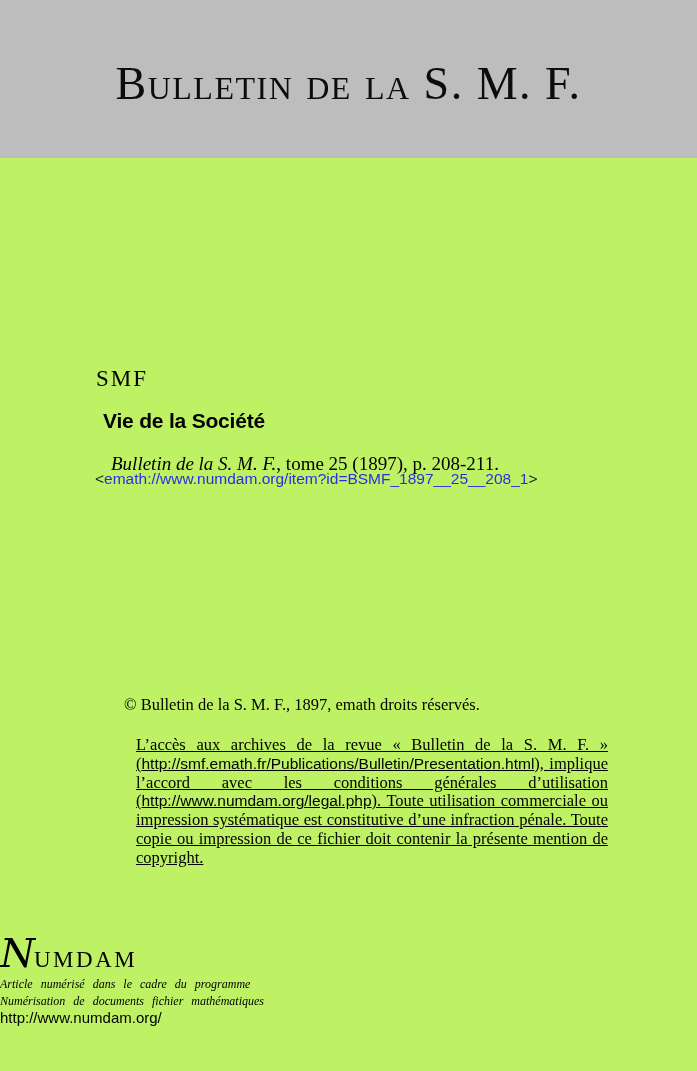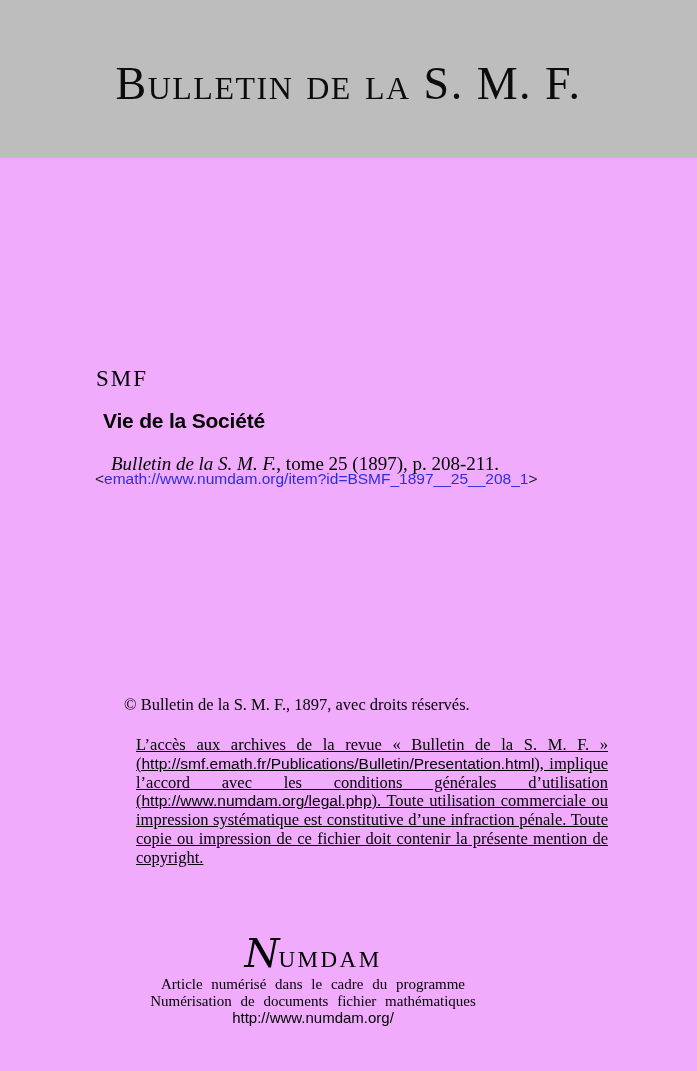--- a/index.html
+++ b/index.html
@@ -4,21 +4,21 @@
 <style>
   html, body {
     margin: 0;
     padding: 0;
     background: #ffffff;
   }
   .page {
     position: relative;
     width: 697px;
     height: 1071px;
-    background: #f0abfc;
+    background: #bef264;
     overflow: hidden;
     font-family: "Liberation Serif", serif;
     color: #000;
   }
 
   
   .banner {
     position: absolute;
     top: 0; left: 0;
     width: 697px;
@@ -101,40 +101,41 @@
     text-decoration: underline;
   }
   .terms .seg-serif { font-family: "Liberation Serif", serif; }
   .terms .seg-sans  { font-family: "Liberation Sans", sans-serif; font-size: 15.5px; }
 
   
   .footer {
     position: absolute;
     left: 0; top: 930px;
     width: 626px;
-    text-align: center;
+    text-align: left;
   }
   .logo {
     height: 46px;
     line-height: 46px;
     white-space: nowrap;
   }
   .logo-n {
     font-family: "DejaVu Serif", serif;
     font-style: italic;
     font-size: 40px;
     margin-right: -1px;
   }
   .logo-rest {
     font-family: "Liberation Serif", serif;
     font-size: 23px;
     letter-spacing: 2.5px;
   }
   .credit {
-    font-size: 15px;
+    font-style: italic;
+    font-size: 12px;
     line-height: 16.5px;
     word-spacing: 5px;
     white-space: nowrap;
   }
   .footer-url {
     display: inline-block;
     font-family: "Liberation Sans", sans-serif;
     font-style: normal;
     font-size: 15px;
     color: #000;
@@ -152,21 +153,21 @@
   </header>
 
   <div class="author">SMF</div>
 
   <h1 class="article-title">Vie de la Société</h1>
 
   <p class="reference"><span class="ref-journal">Bulletin de la S. M. F.</span><span>, tome 25 (1897), p. 208-211.</span></p>
 
   <p class="item-link"><span class="bracket">&lt;</span><a class="url">emath://www.numdam.org/item?id=BSMF_1897__25__208_1</a><span class="bracket">&gt;</span></p>
 
-  <p class="notice">© Bulletin de la S. M. F., 1897, avec droits réservés.</p>
+  <p class="notice">© Bulletin de la S. M. F., 1897, emath droits réservés.</p>
 
   <p class="terms" id="terms"><span class="seg-serif">L’accès aux archives de la revue « Bulletin de la S. M. F. » (</span><span class="seg-sans">http://smf.emath.fr/Publications/Bulletin/Presentation.html</span><span class="seg-serif">), implique l’accord avec les conditions générales d’utilisation (</span><span class="seg-sans">http://www.numdam.org/legal.php</span><span class="seg-serif">). Toute utilisation commerciale ou impression systématique est constitutive d’une infraction pénale. Toute copie ou impression de ce fichier doit contenir la présente mention de copyright.</span></p>
 
   <footer class="footer">
     <div class="logo"><span class="logo-n">N</span><span class="logo-rest">UMDAM</span></div>
     <div class="credit">Article numérisé dans le cadre du programme</div>
     <div class="credit">Numérisation de documents fichier mathématiques</div>
     <a class="footer-url">http://www.numdam.org/</a>
   </footer>
 

